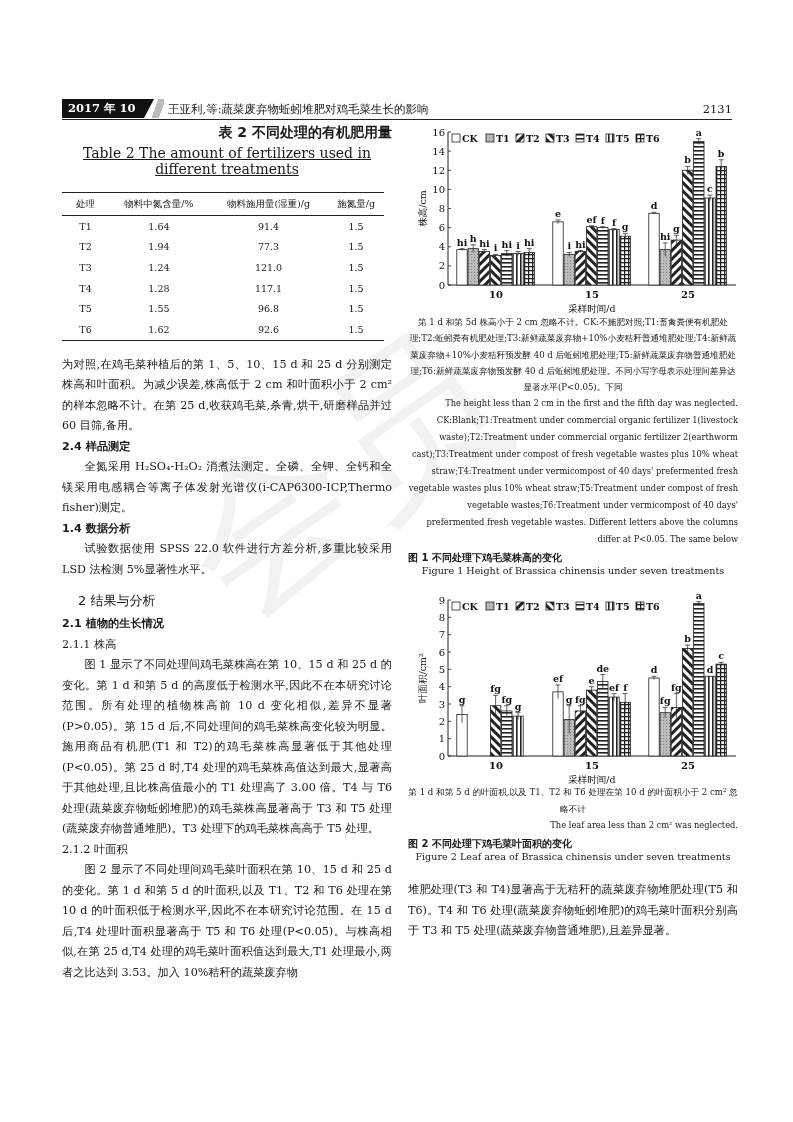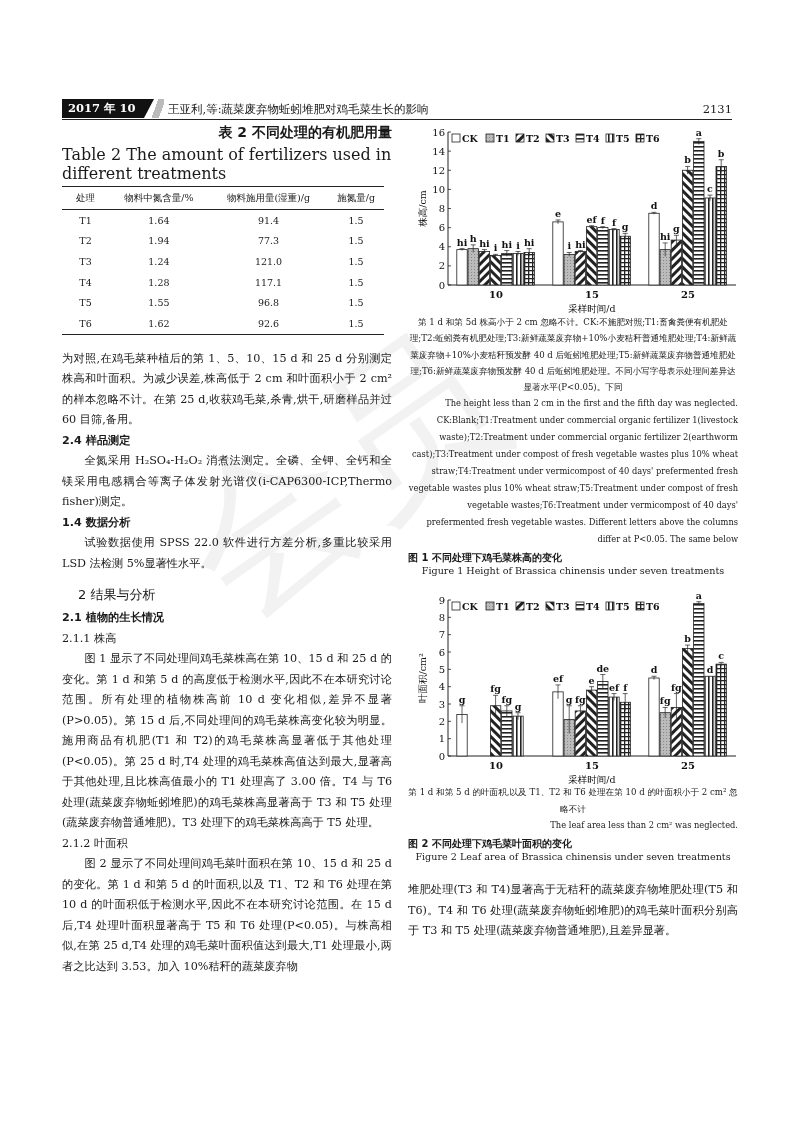--- a/index.html
+++ b/index.html
@@ -8,22 +8,22 @@
   .hdr-date{position:absolute;left:0;top:0;height:19px;width:82px;background:#111;color:#fff;font-size:11.5px;font-weight:bold;line-height:19px;padding-left:6px;box-sizing:border-box;}
   .hdr-slash{position:absolute;left:82px;top:0;width:0;height:0;border-top:19px solid #111;border-right:10px solid transparent;}
   .hdr-slash2{position:absolute;left:88px;top:0;width:14px;height:19px;background:linear-gradient(110deg,transparent 40%,#bbb 40%,#bbb 75%,transparent 75%);}
   .hdr-title{position:absolute;left:106px;top:1px;font-size:11.5px;line-height:18px;}
   .hdr-page{position:absolute;right:0;top:1px;font-size:11.5px;line-height:18px;}
 
   .col-left{position:absolute;left:62px;top:122px;width:330px;}
   .col-right{position:absolute;left:408px;top:122px;width:330px;}
 
   .tbl-title-cn{text-align:right;font-size:14px;font-weight:bold;margin-top:2px;font-family:"DejaVu Sans",sans-serif;}
-  .tbl-title-en{font-size:16px;margin-top:3px;}
-  table.t2{width:322px;border-collapse:collapse;margin-top:3px;font-size:9.5px;}
+  .tbl-title-en{text-align:center;font-size:14px;margin-top:3px;text-decoration:underline;}
+  table.t2{width:322px;border-collapse:collapse;margin-top:15px;font-size:9.5px;}
   table.t2 thead tr{border-top:1.2px solid #222;border-bottom:0.8px solid #222;}
   table.t2 tbody tr:last-child{border-bottom:1.2px solid #222;}
   table.t2 th{font-weight:normal;height:20px;text-align:center;}
   table.t2 td{height:18.6px;text-align:center;}
   table.t2 th:first-child,table.t2 td:first-child{width:45px;}
 
   .para{font-size:11.2px;line-height:20.5px;text-align:justify;}
   .indent{text-indent:2em;}
   .h2{font-size:13px;font-family:"DejaVu Sans",sans-serif;margin:12px 0 4px 16px;}
   .h3{font-size:11.2px;font-family:"DejaVu Sans",sans-serif;font-weight:bold;line-height:20.5px;}

